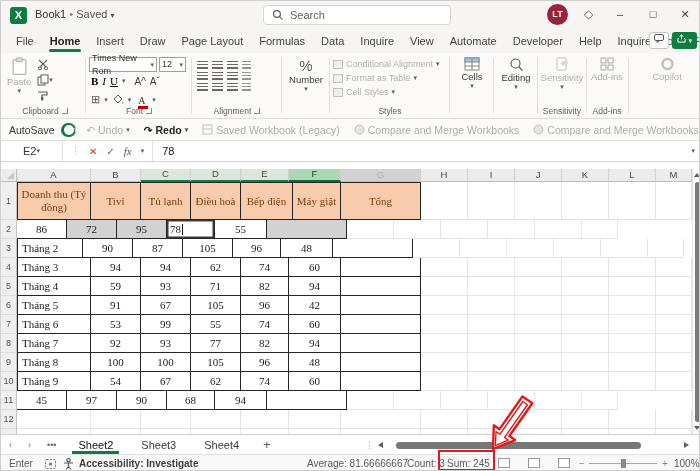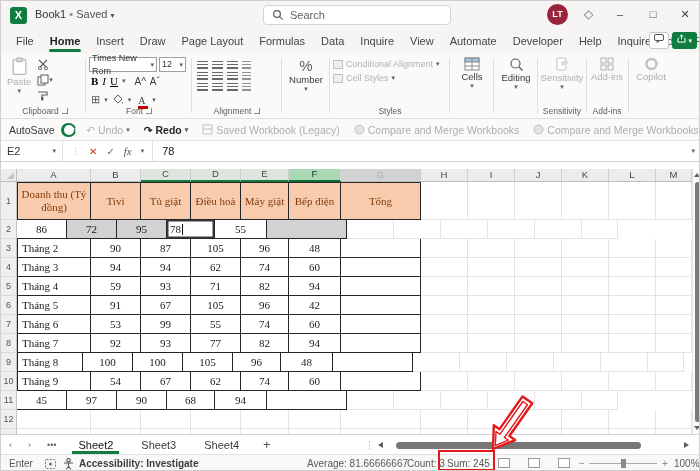--- a/index.html
+++ b/index.html
@@ -43,21 +43,21 @@
   .vbtn { display:flex; flex-direction:column; align-items:center; font-size:9.5px; color:#3b3a39; padding-top:4px; }
 
   
   .qat { position:absolute; left:0; top:118px; width:700px; height:22px; background:#fbfaf9; border-bottom:1px solid #e1dfdd; display:flex; align-items:center; font-size:10.5px; color:#3b3a39; }
   .toggle { width:30px; height:14px; background:#107C41; border-radius:8px; position:relative; color:#fff; font-size:8px; line-height:14px; padding-left:5px; margin:0 10px 0 6px; }
   .toggle .knob { position:absolute; right:2px; top:2px; width:10px; height:10px; background:#fff; border-radius:50%; }
   .qitem { display:flex; align-items:center; gap:3px; margin-right:14px; white-space:nowrap; }
 
   
   .fbar { position:absolute; left:0; top:140px; width:700px; height:21px; background:#fff; border-bottom:1px solid #d6d3d0; display:flex; align-items:center; font-size:11px; }
-  .namebox { width:62px; height:100%; display:flex; align-items:center; justify-content:space-between; padding:0 6px; border-right:1px solid #e1dfdd; color:#333; }
+  .namebox { width:62px; height:100%; display:flex; align-items:center; justify-content:space-between; padding:0 22px; border-right:1px solid #e1dfdd; color:#333; }
   .fbtns { display:flex; align-items:center; gap:9px; padding:0 8px; border-right:1px solid #e1dfdd; height:100%; }
   .fx { font-family:"Liberation Serif", serif; font-style:italic; color:#555; }
   .fvalue { padding-left:9px; color:#222; flex:1; }
 
   
   .gridwrap { position:absolute; left:0; top:161px; width:700px; height:272px; background:#fff; overflow:hidden; }
   .sheet { position:absolute; left:0; top:7px; }
   .hrow { display:flex; }
   .corner { width:16px; height:13px; background:#ececec; border-right:1px solid #bfbdbb; border-bottom:1px solid #bfbdbb; position:relative; }
   .corner::after { content:""; position:absolute; right:2px; bottom:2px; border-left:7px solid transparent; border-bottom:7px solid #c8c6c4; }
@@ -254,20 +254,25 @@
 
     <div class="rgroup" style="left:332px; width:114px">
       <div style="padding-top:4px">
         <div class="styles-item">
             <span class="sq"></span>
             <span>Conditional Alignment</span>
             <span class="chev">▾</span>
           </div>
         <div class="styles-item">
             <span class="sq"></span>
+            <span>Format as Table</span>
+            <span class="chev">▾</span>
+          </div>
+        <div class="styles-item">
+            <span class="sq"></span>
             <span>Cell Styles</span>
             <span class="chev">▾</span>
           </div>
       </div>
       <div class="glabel">Styles</div>
     </div>
     <div class="gsep" style="left:448px"></div>
 
     <div class="rgroup" style="left:451px; width:40px">
       <div class="vbtn">
@@ -315,21 +320,21 @@
             <rect x="8" y="1" width="5" height="5" fill="none" stroke="#b0aeac"></rect>
             <rect x="1" y="8" width="5" height="5" fill="none" stroke="#b0aeac"></rect>
             <rect x="8" y="8" width="5" height="5" fill="none" stroke="#b0aeac"></rect>
           </svg>
         <span>Add-ins</span>
       </div>
       <div class="glabel">Add-ins</div>
     </div>
     <div class="gsep" style="left:627px"></div>
 
-    <div class="rgroup" style="left:630px; width:40px">
+    <div class="rgroup" style="left:646px; width:40px">
       <div class="vbtn gray">
         <svg width="15" height="14" viewBox="0 0 15 14">
             <circle cx="7.5" cy="7" r="5" fill="none" stroke="#c2c0be" stroke-width="2.4"></circle>
           </svg>
         <span>Copilot</span>
       </div>
     </div>
     <div class="chev" style="position:absolute; left:681px; top:100px; font-size:9px">▾</div>
   </div>
 
@@ -399,24 +404,24 @@
           <div class="chdr" style="width: 47px;">I</div>
           <div class="chdr" style="width: 47px;">J</div>
           <div class="chdr" style="width: 47px;">K</div>
           <div class="chdr" style="width: 47px;">L</div>
           <div class="chdr" style="width: 36px;">M</div>
         </div>
         <div class="rrow" style="height: 38px;">
           <div class="rhdr">1</div>
           <div class="tb bl bt th" style="width: 74px;">Doanh thu (Tỷ đồng)</div>
           <div class="tb bt th" style="width: 50px;">Tivi</div>
-          <div class="tb bt th" style="width: 50px;">Tủ giặt</div>
+          <div class="tb bt th" style="width: 50px;">Tủ lạnh</div>
           <div class="tb bt th" style="width: 50px;">Điều hoà</div>
+          <div class="tb bt th" style="width: 52px;">Bếp điện</div>
           <div class="tb bt th" style="width: 48px;">Máy giặt</div>
-          <div class="tb bt th" style="width: 52px;">Bếp điện</div>
           <div class="tb bt th" style="width: 80px;">Tổng</div>
           <div class="c" style="width: 47px;"></div>
           <div class="c" style="width: 47px;"></div>
           <div class="c" style="width: 47px;"></div>
           <div class="c" style="width: 47px;"></div>
           <div class="c" style="width: 47px;"></div>
           <div class="c" style="width: 36px;"></div>
         </div>
         <div class="rrow" style="height: 19px;">
           <div class="rhdr">2</div>
@@ -428,21 +433,21 @@
           <div class="tb selcell" style="width: 80px;"></div>
           <div class="c" style="width: 47px;"></div>
           <div class="c" style="width: 47px;"></div>
           <div class="c" style="width: 47px;"></div>
           <div class="c" style="width: 47px;"></div>
           <div class="c" style="width: 47px;"></div>
           <div class="c" style="width: 36px;"></div>
         </div>
         <div class="rrow" style="height: 19px;">
           <div class="rhdr">3</div>
-          <div class="tb bl lbl" style="width: 74px;">Tháng 2</div>
+          <div class="tb bl lbl" style="width: 66px;">Tháng 2</div>
           <div class="tb" style="width: 50px;">90</div>
           <div class="tb" style="width: 50px;">87</div>
           <div class="tb" style="width: 50px;">105</div>
           <div class="tb" style="width: 48px;">96</div>
           <div class="tb" style="width: 52px;">48</div>
           <div class="tb" style="width: 80px;"></div>
           <div class="c" style="width: 47px;"></div>
           <div class="c" style="width: 47px;"></div>
           <div class="c" style="width: 47px;"></div>
           <div class="c" style="width: 47px;"></div>
@@ -524,21 +529,21 @@
           <div class="tb" style="width: 80px;"></div>
           <div class="c" style="width: 47px;"></div>
           <div class="c" style="width: 47px;"></div>
           <div class="c" style="width: 47px;"></div>
           <div class="c" style="width: 47px;"></div>
           <div class="c" style="width: 47px;"></div>
           <div class="c" style="width: 36px;"></div>
         </div>
         <div class="rrow" style="height: 19px;">
           <div class="rhdr">9</div>
-          <div class="tb bl lbl" style="width: 66px; text-align: right;">Tháng 8</div>
+          <div class="tb bl lbl" style="width: 74px; text-align: right;">Tháng 8</div>
           <div class="tb" style="width: 50px;">100</div>
           <div class="tb" style="width: 50px;">100</div>
           <div class="tb" style="width: 50px;">105</div>
           <div class="tb" style="width: 48px;">96</div>
           <div class="tb" style="width: 52px;">48</div>
           <div class="tb" style="width: 80px;"></div>
           <div class="c" style="width: 47px;"></div>
           <div class="c" style="width: 47px;"></div>
           <div class="c" style="width: 47px;"></div>
           <div class="c" style="width: 47px;"></div>

